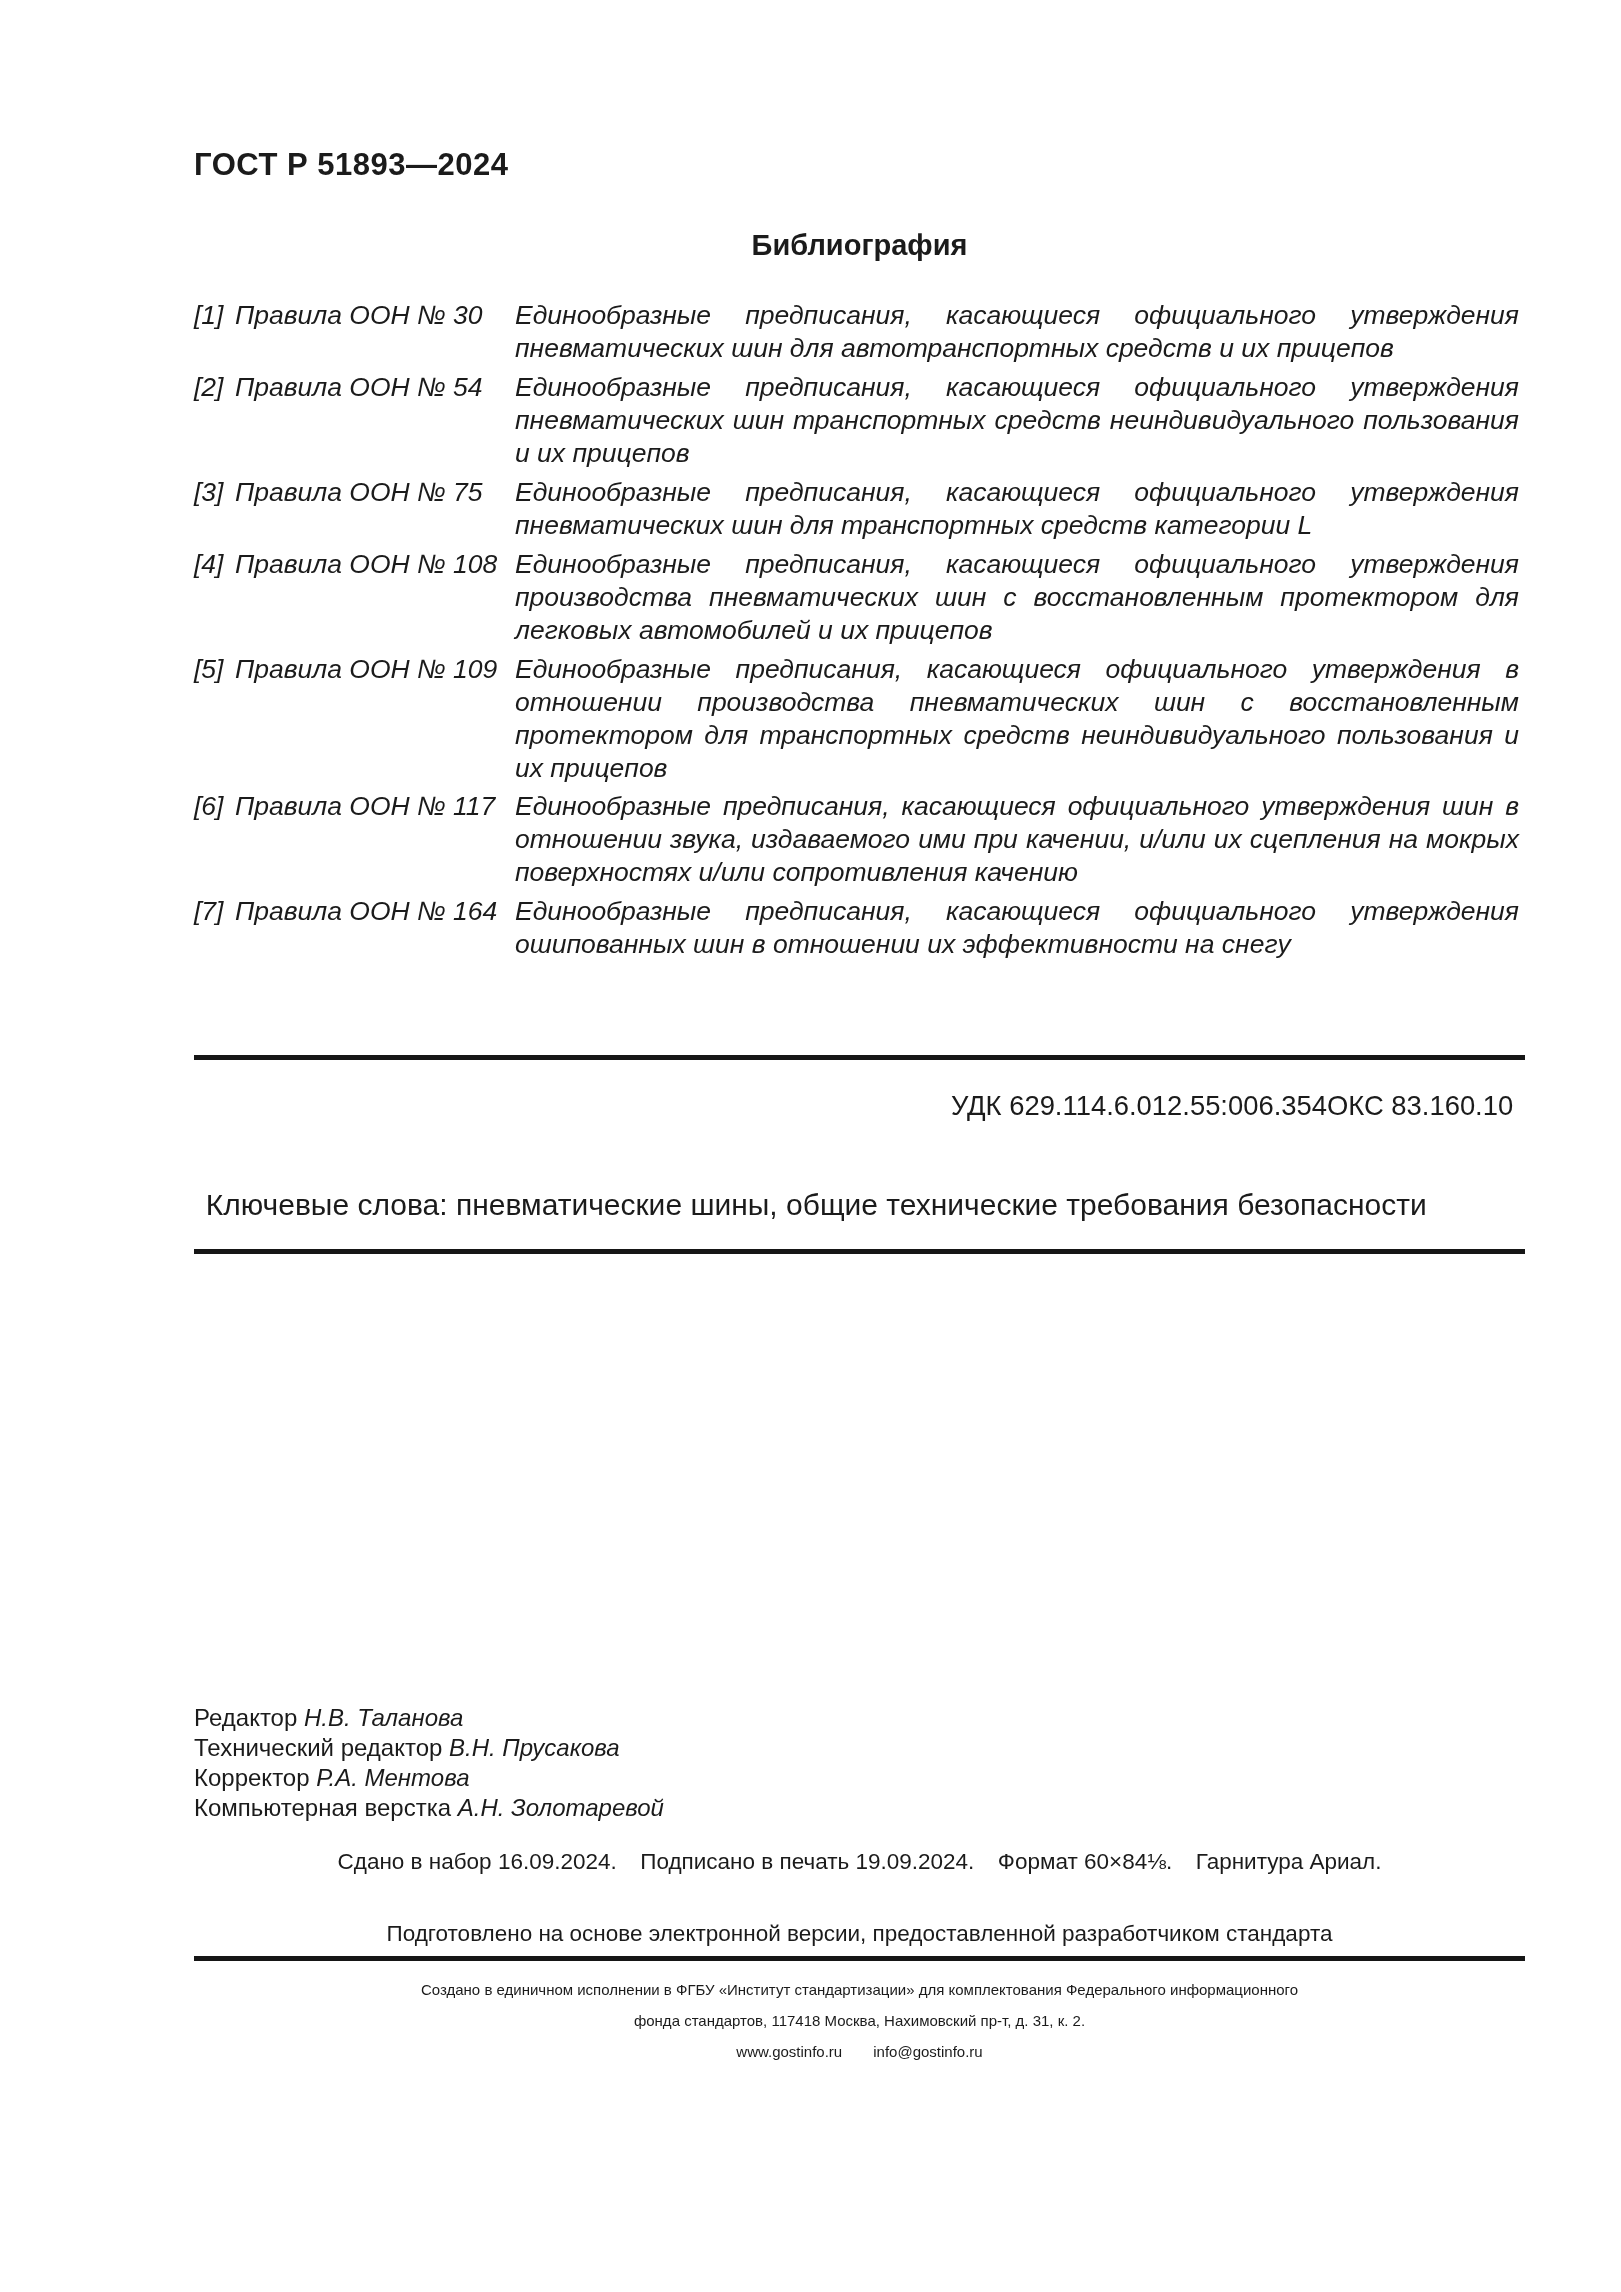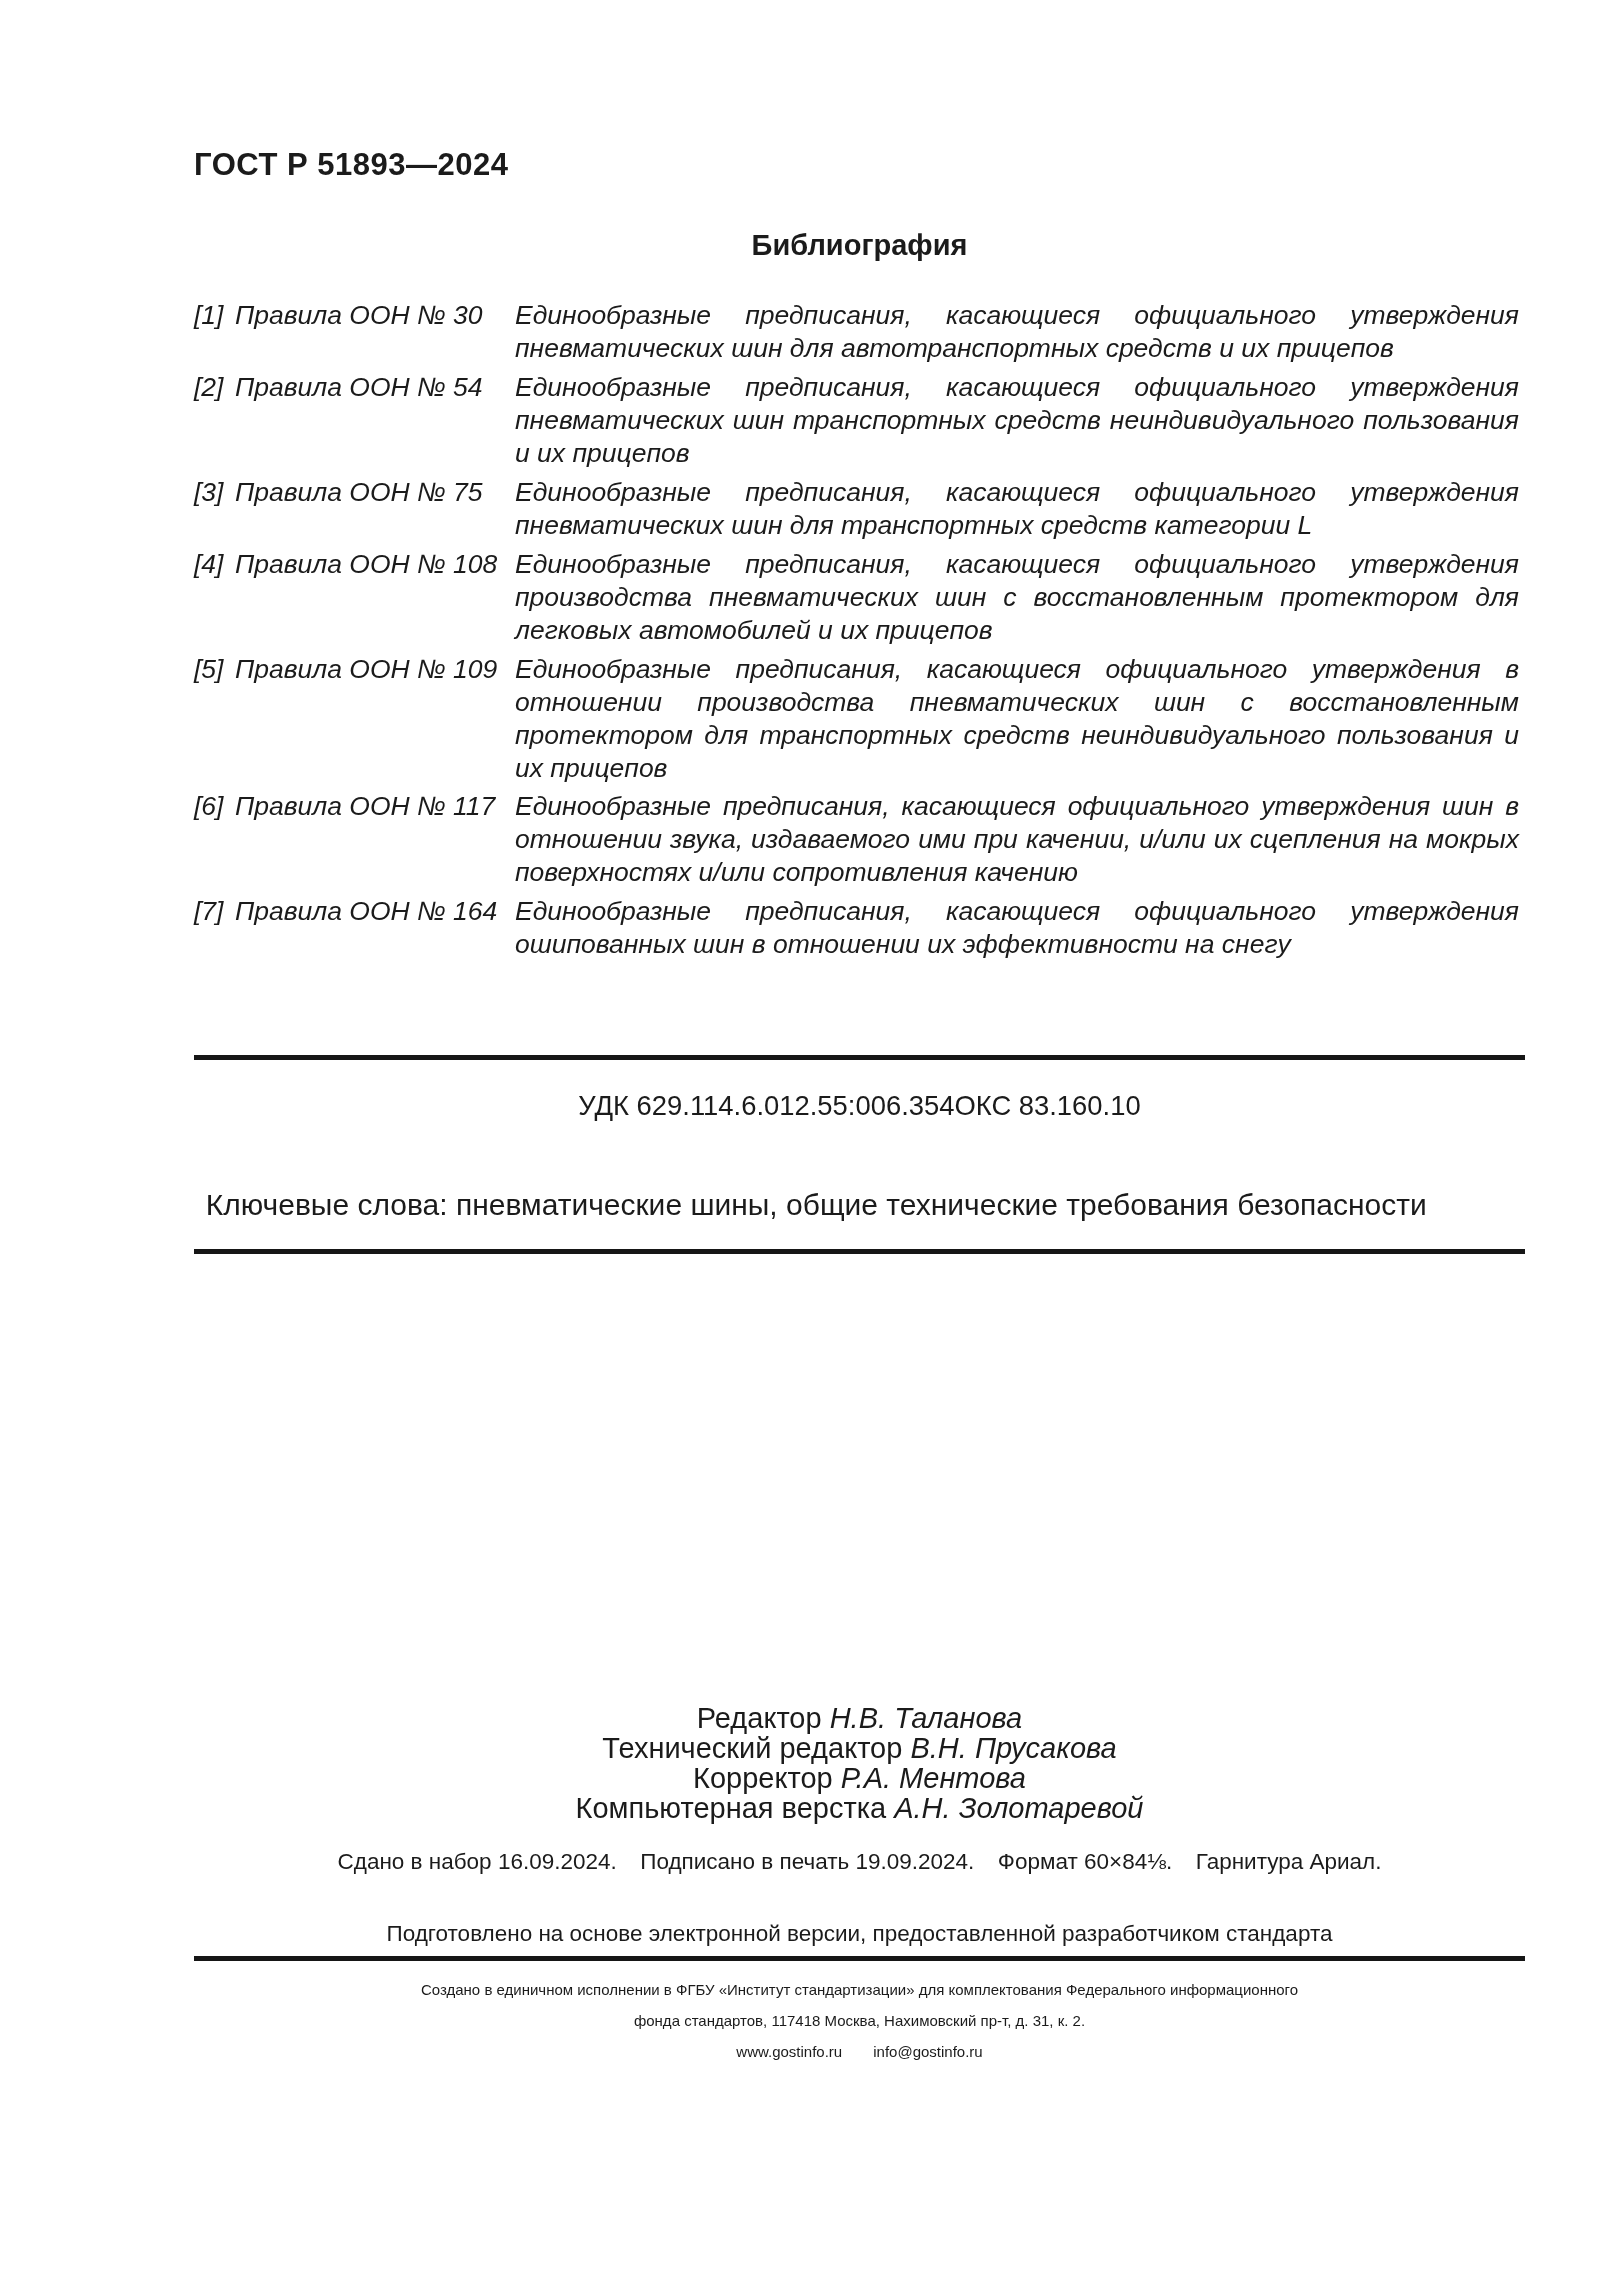--- a/index.html
+++ b/index.html
@@ -64,38 +64,37 @@
   .rule-1 { top: 1055px; }
   .rule-2 { top: 1249px; }
   .rule-3 { top: 1956px; }
   .codes-row {
     position: absolute;
     top: 1090px;
     left: 194px;
     width: 1331px;
     padding: 0 11.8px;
     display: flex;
-    justify-content: center;
+    justify-content: flex-end;
     font-size: 27.4px;
   }
   .keywords {
     position: absolute;
     top: 1188px;
     left: 194px;
     width: 1331px;
     padding-left: 11.8px;
     font-size: 30px;
   }
   .staff {
     position: absolute;
     top: 1703px;
     left: 194px;
     width: 1331px;
-    text-align: center;
-    font-size: 29px;
+    font-size: 24px;
     line-height: 30px;
   }
   .staff-name { font-style: italic; }
   .print-info {
     position: absolute;
     top: 1847px;
     left: 194px;
     width: 1331px;
     text-align: center;
     font-size: 22.5px;

